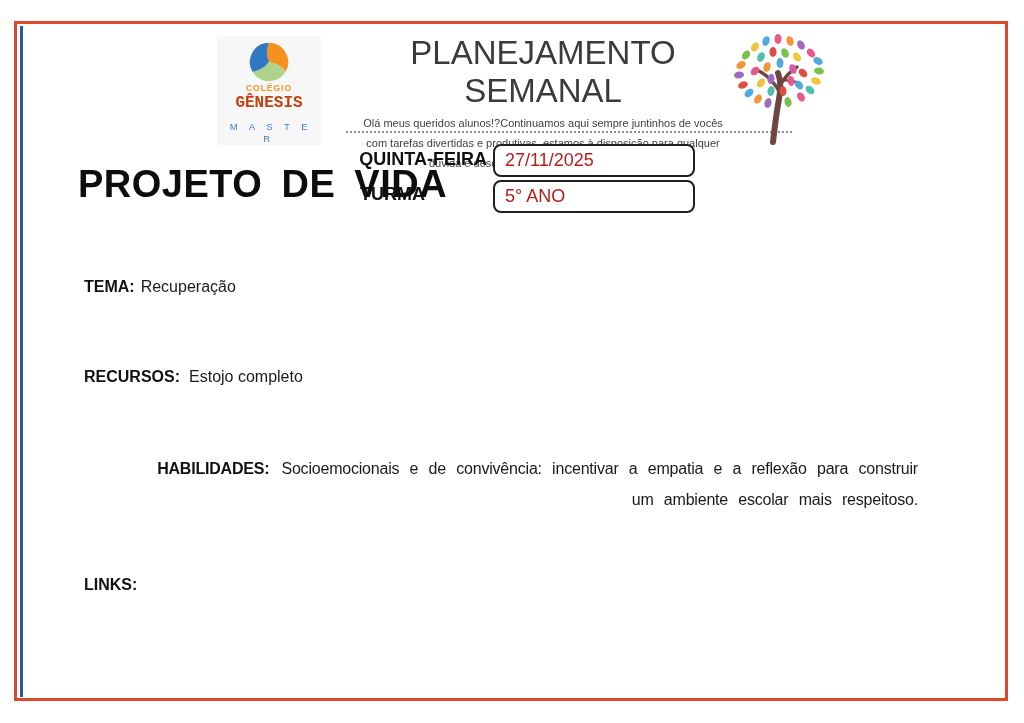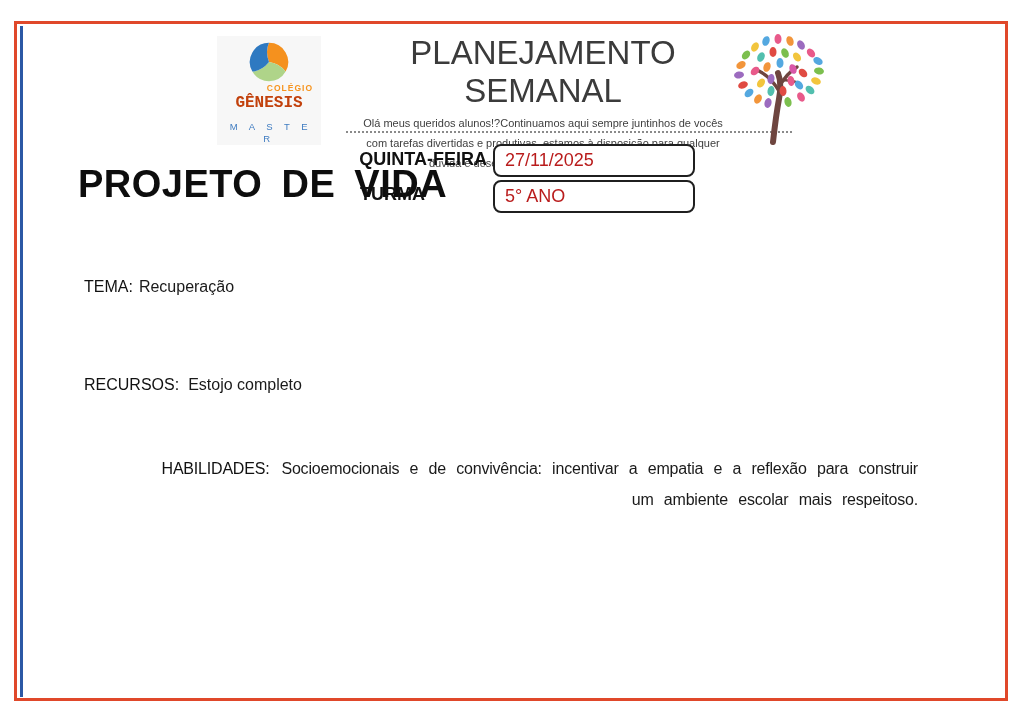--- a/index.html
+++ b/index.html
@@ -19,21 +19,21 @@
     background:#2B58A5;
   }
   
   .logo-box {
     position:absolute; left:217px; top:36px; width:104px; height:109px;
     background:#f7f7f7; display:flex; flex-direction:column; align-items:center;
     padding-top:6px;
   }
   .logo-texts { width:88px; text-align:center; margin-top:2px; }
   .logo-colegio {
-    display:block; text-align:right; color:#F7941E; font-weight:bold;
+    display:block; text-align:center; color:#F7941E; font-weight:bold;
     font-size:8.5px; letter-spacing:1px; line-height:9px;
   }
   .logo-genesis {
     display:block; color:#c2410c; font-weight:bold; font-size:16px;
     line-height:20px; letter-spacing:0px;font-family:Liberation Mono, monospace;
   }
   .logo-master {
     display:block; color:#3F7CC1; font-weight:normal; font-size:9.5px;
     letter-spacing:4.5px; line-height:12px; margin-top:8px; text-indent:4px;
   }
@@ -64,23 +64,23 @@
   }
   .field-box {
     position:absolute; left:493px; width:202px; height:33px;
     border:2px solid #1f1f1f; border-radius:8px; background:#fff;
     font-size:18px; color:#b91c1c; line-height:29px; padding-left:10px;
   }
   .date-box { top:144px; }
   .turma-box { top:180px; }
   
   .section { position:absolute; left:84px; width:840px; font-size:16px; color:#1a1a1a; }
-  .section .lbl { font-weight:normal; color:#111; }
+  .section .lbl { font-weight:bold; color:#111; }
   .sec-tema { top:278px; }
-  .sec-recursos { top:368px;margin-top:8px; }
+  .sec-recursos { top:368px; }
   .sec-habilidades {
     top:453px; width:834px; line-height:31px;
     letter-spacing:-0.2px; word-spacing:6px; text-align:right;
   }
   .sec-links { top:576px; }
   .gap-sm { display:inline-block; width:6px; }
   .gap-md { display:inline-block; width:9px; }
   .gap-lg { display:inline-block; width:12px; }
 </style>
 </head>
@@ -171,14 +171,17 @@
 
   <p class="section sec-recursos">
     <span class="lbl">RECURSOS:</span><span class="gap-md"></span><span>Estojo completo</span>
   </p>
 
   <p class="section sec-habilidades">
     <span class="lbl">HABILIDADES:</span><span class="gap-lg"></span><span>Socioemocionais e de convivência: incentivar a empatia e a reflexão para construir</span><br>
     <span>um ambiente escolar mais respeitoso.</span>
   </p>
 
+  <p class="section sec-links">
+    <span class="lbl">LINKS:</span><span class="gap-sm"></span><span></span>
+  </p>
 
 </div>
 
 </body></html>

